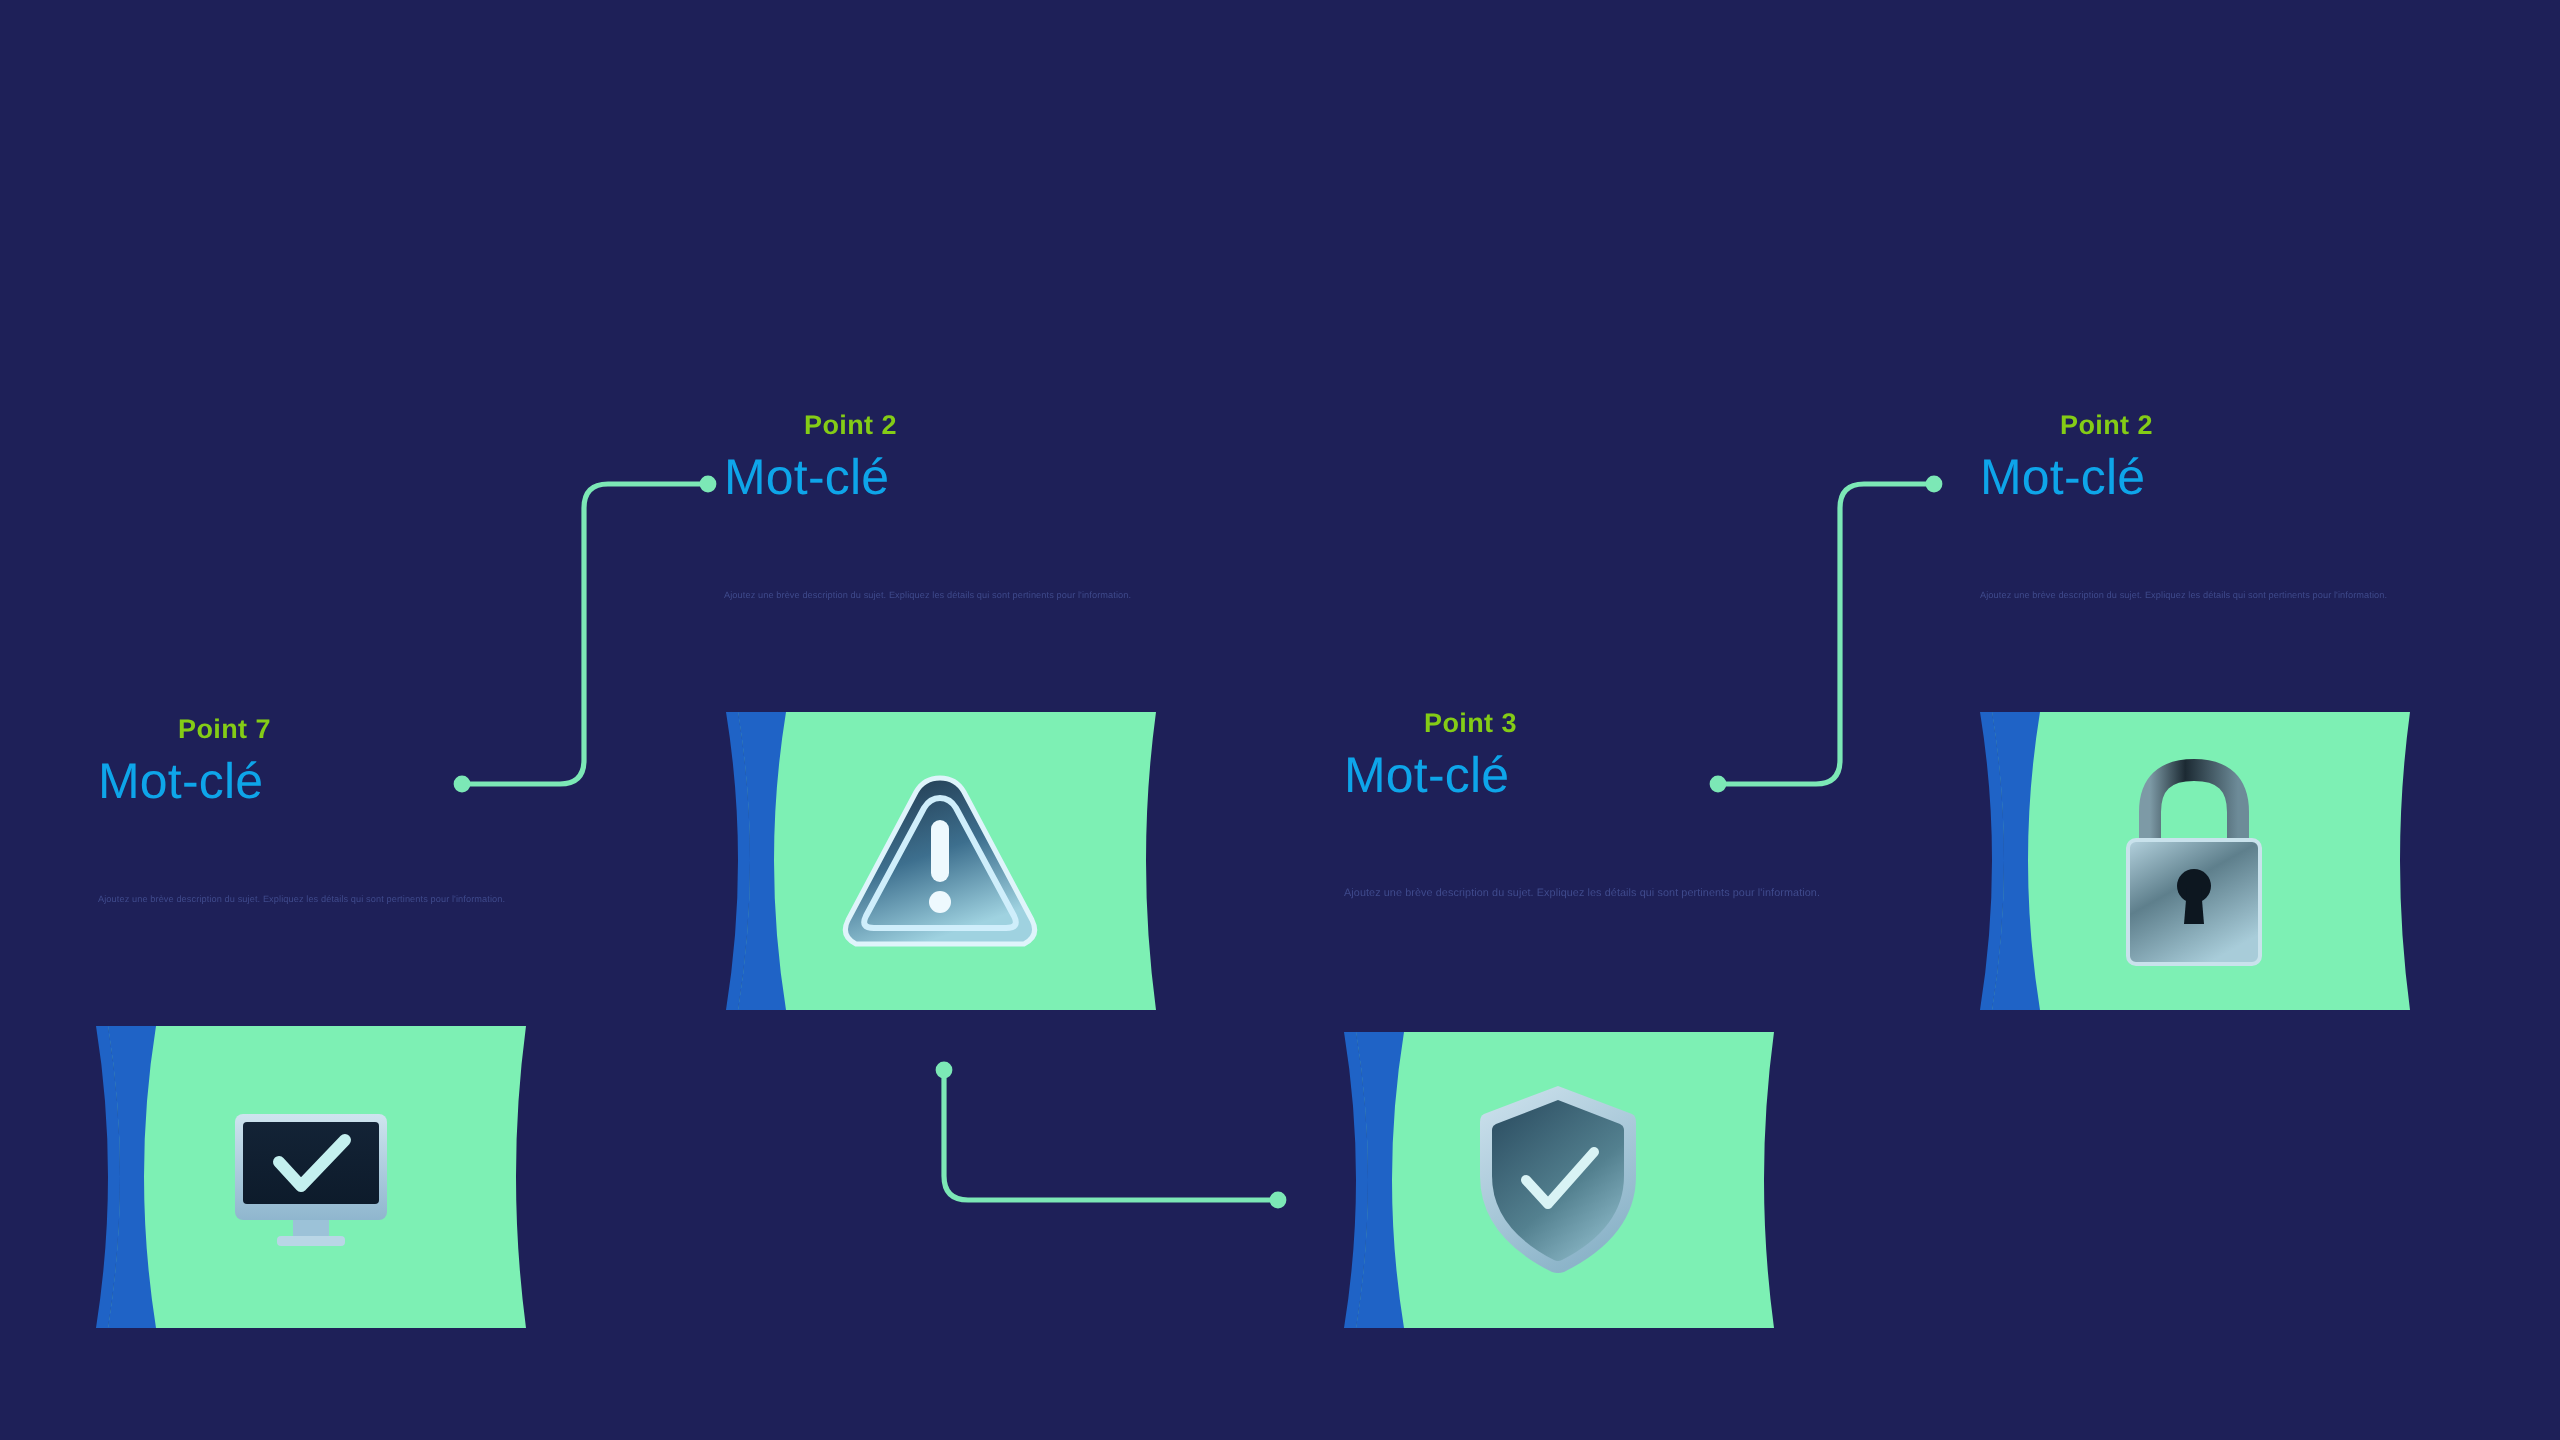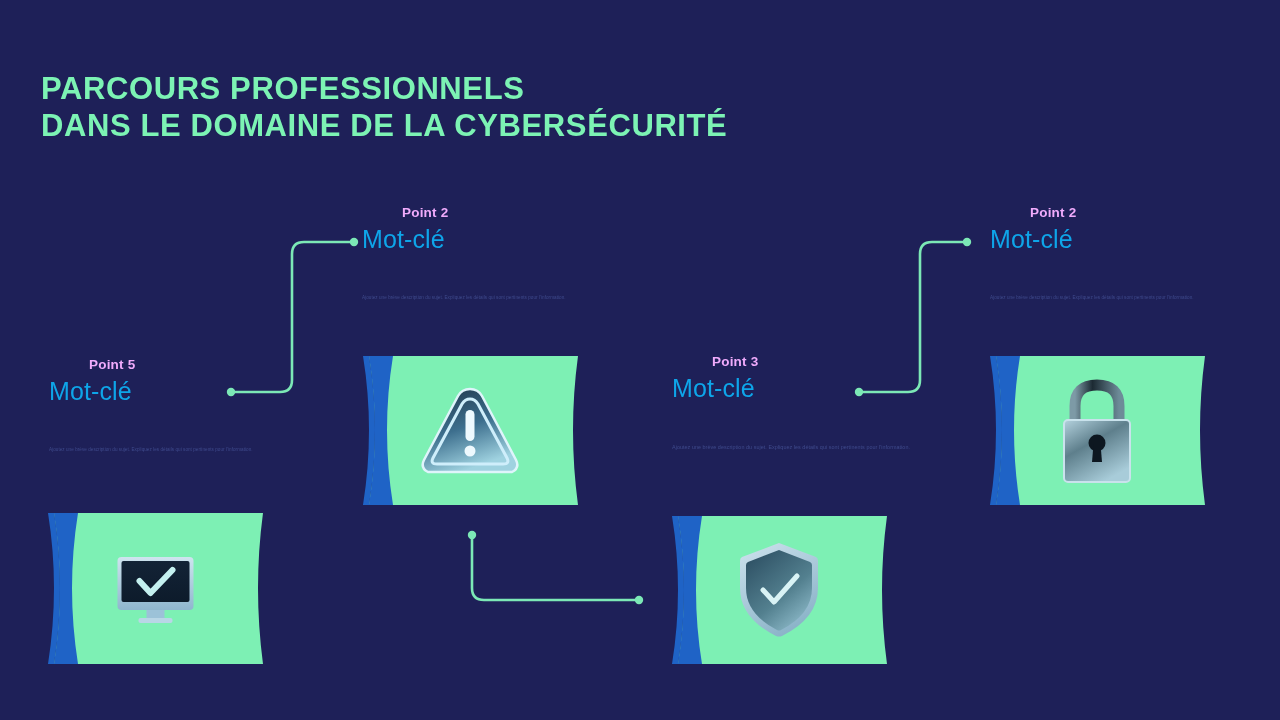--- a/index.html
+++ b/index.html
@@ -16,21 +16,21 @@
     color:#7cf3b4;
     font-size:31px; font-weight:bold;
     letter-spacing:0.6px; line-height:37px;
     text-transform:uppercase;
     white-space:pre-line;
   }
 
   
   .tblock{ position:absolute; }
   .tblock .point{
-    color:#f0abfc; font-size:13.5px; font-weight:bold;
+    color:#84cc16; font-size:13.5px; font-weight:bold;
     letter-spacing:0.2px; margin-bottom:4px;padding-left:40px;
   }
   .tblock .kw{
     color:#0ea5e9; font-size:25px; font-weight:400;
     letter-spacing:0.1px; line-height:30px;
   }
   .tblock .desc{
     color:#3f4a8c; font-size:4.6px; line-height:7px;
     letter-spacing:0.05px; margin-top:0;
     white-space:nowrap;
@@ -42,25 +42,23 @@
 
   
   .conn{ position:absolute; }
   .conn svg{ display:block; overflow:visible; }
 </style>
 </head>
 <body>
 
 <div id="stage">
 
-  <div class="title">PARCOURS PROFESSIONNELS
-DANS LE DOMAINE DE LA CYBERSÉCURITÉ</div>
 
   <div class="tblock" style="left:49px; top:357px; width:230px;">
-    <div class="point">Point 5</div>
+    <div class="point">Point 7</div>
     <div class="kw">Mot-clé</div>
     <div class="desc" style="margin-top:40px;">Ajoutez une brève description du sujet. Expliquez les détails qui sont pertinents pour l'information.</div>
   </div>
 
   <div class="tblock" style="left:362px; top:205px; width:230px;">
     <div class="point">Point 2</div>
     <div class="kw">Mot-clé</div>
     <div class="desc" style="margin-top:40px;">Ajoutez une brève description du sujet. Expliquez les détails qui sont pertinents pour l'information.</div>
   </div>
 

